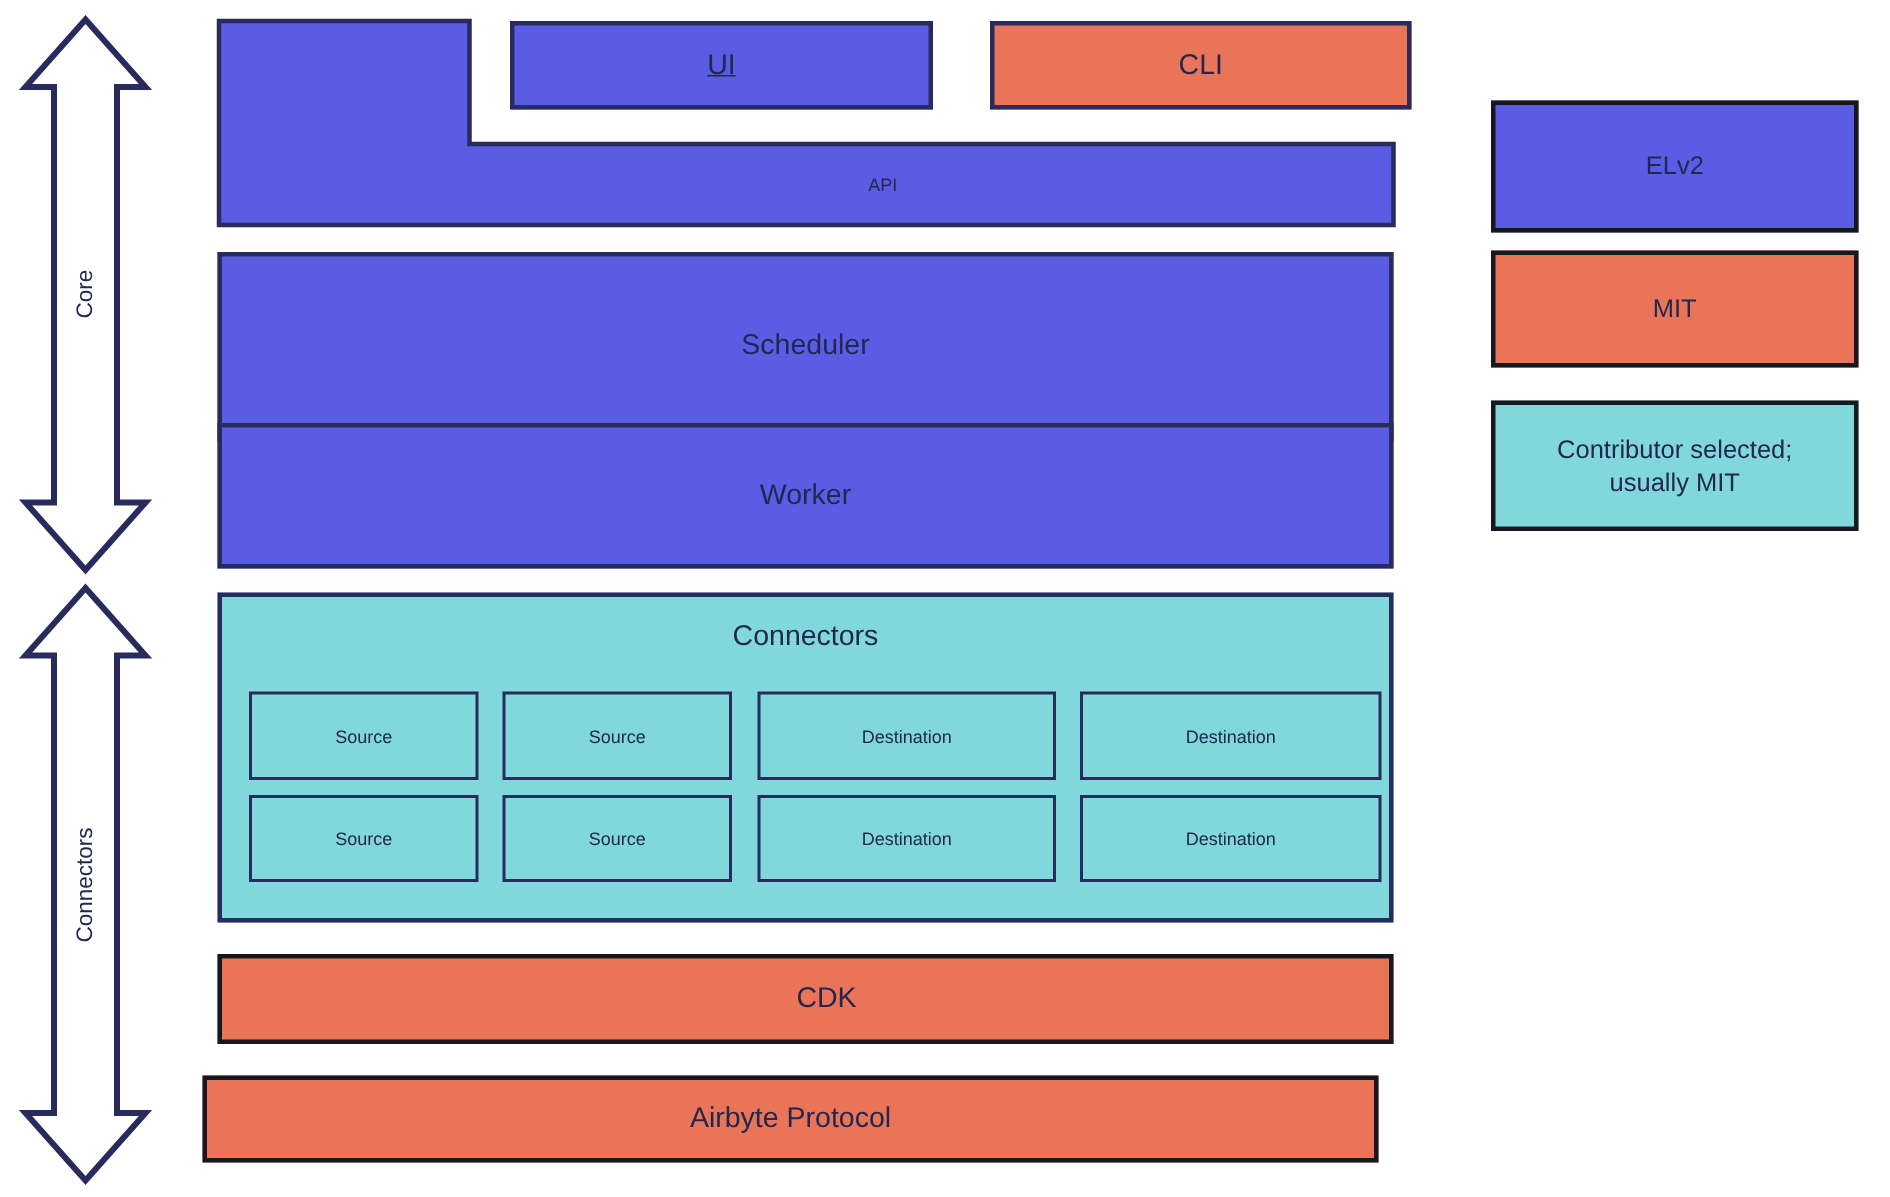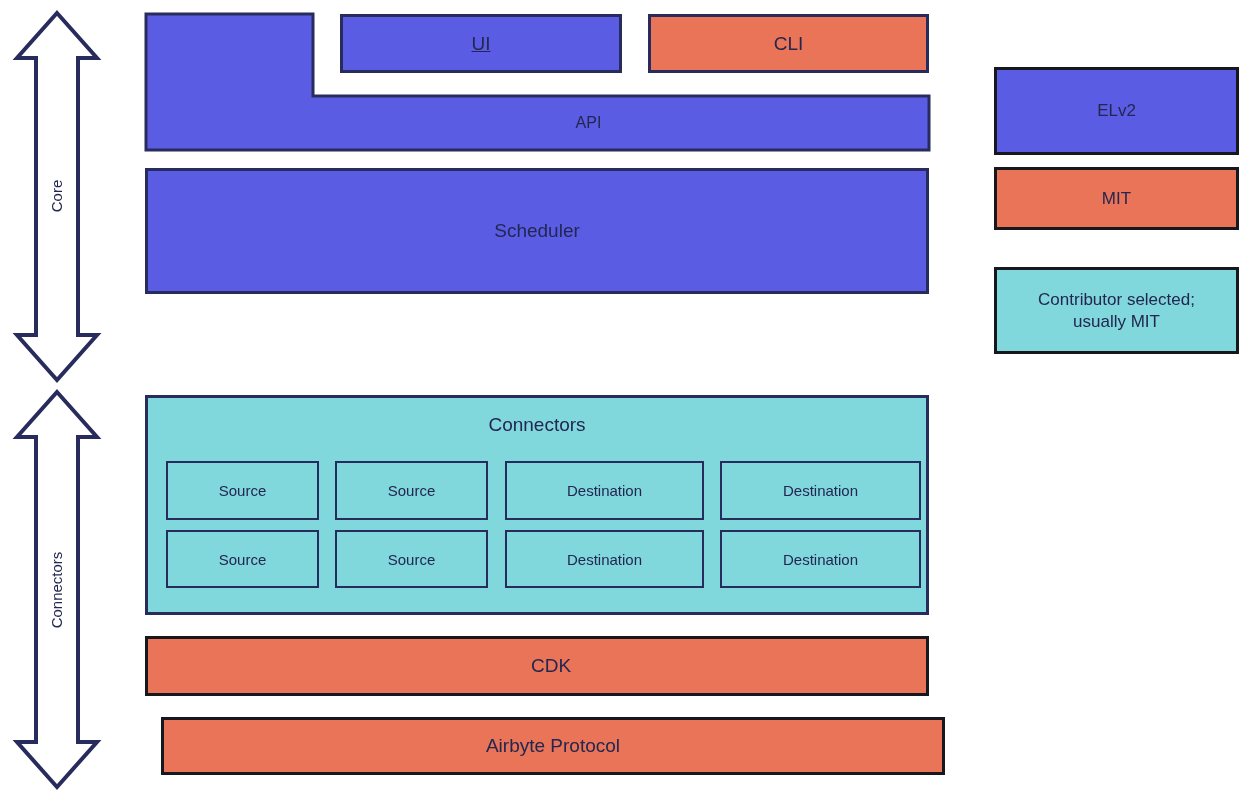--- a/index.html
+++ b/index.html
@@ -34,60 +34,60 @@
   .box {
     position: absolute;
     box-sizing: border-box;
     display: flex;
     align-items: center;
     justify-content: center;
     font-size: 19px;
     text-align: center;
   }
   .purple { background: var(--purple, #5A5CE4); border: 3px solid var(--navy-border, #282C5C); }
-  .orange { background: var(--orange, #E97458); border: 3px solid var(--navy-border, #282C5C); }
+  .orange { background: var(--orange, #E97458); border: 3px solid var(--navy-border, #282C5C); margin-left: 12px; }
   .orange-dark { background: var(--orange, #E97458); border: 3px solid var(--black-border, #17181D); }
   .teal   { background: var(--teal, #80D7DC); border: 3px solid var(--navy-border, #282C5C); }
 
   
   #box-ui        { left: 340px; top: 14px;  width: 282px; height: 59px; text-decoration: underline; }
   #box-cli       { left: 648px; top: 14px;  width: 281px; height: 59px; }
   #label-api     { position: absolute; left: 145px; top: 96px; width: 887px; height: 54px;
-                   display: flex; align-items: center; justify-content: center; font-size: 16px; }
+                   display: flex; align-items: center; justify-content: center; font-size: 12px; }
   #box-scheduler { left: 145px; top: 168px; width: 784px; height: 126px; }
   #box-worker    { left: 145px; top: 282px; width: 784px; height: 97px; }
 
   #box-connectors { left: 145px; top: 395px; width: 784px; height: 220px; display: block; }
   .connectors-title {
     position: absolute; left: 0; right: 0; top: 16px;
     text-align: center; font-size: 19px;
   }
   .cell {
     position: absolute;
     box-sizing: border-box;
     background: var(--teal, #80D7DC);
     border: 2px solid var(--navy-border, #282C5C);
     display: flex; align-items: center; justify-content: center;
-    font-size: 15px;
+    font-size: 12px;
   }
   .row-1 { top: 63px;  height: 59px; }
   .row-2 { top: 132px; height: 58px; }
   .col-1 { left: 18px;  width: 153px; }
   .col-2 { left: 187px; width: 153px; }
   .col-3 { left: 357px; width: 199px; }
   .col-4 { left: 572px; width: 201px; }
 
   #box-cdk      { left: 145px; top: 636px; width: 784px; height: 60px; padding-left: 28px; }
-  #box-protocol { left: 161px; top: 717px; width: 784px; height: 58px; }
+  #box-protocol { left: 135px; top: 717px; width: 784px; height: 58px; }
 
   
   .legend-box { left: 994px; width: 245px; font-size: 17px; }
   .legend-box .wrap { display: block; max-width: 160px; line-height: 22px; }
   #legend-0 { top: 67px;  height: 88px; }
-  #legend-1 { top: 167px; height: 63px; }
+  #legend-1 { top: 167px; height: 78px; }
   #legend-2 { top: 267px; height: 87px; }
 
   
   .arrow-label {
     position: absolute;
     width: 150px; height: 20px; line-height: 20px;
     text-align: center;
     font-size: 15px;
     transform: rotate(-90deg);
   }
@@ -106,20 +106,21 @@
   </svg>
 
   <div class="arrow-label" id="core-label">Core</div>
   <div class="arrow-label" id="connectors-label">Connectors</div>
 
   <div class="box purple" id="box-ui">UI</div>
   <div class="box orange" id="box-cli">CLI</div>
   <div id="label-api">API</div>
 
   <div class="box purple" id="box-scheduler">Scheduler</div>
+  <div class="box purple" id="box-worker">Worker</div>
 
   <div class="box teal" id="box-connectors">
     <div class="connectors-title">Connectors</div>
 
     <div class="cell row-1 col-1">Source</div>
     <div class="cell row-1 col-2">Source</div>
     <div class="cell row-1 col-3">Destination</div>
     <div class="cell row-1 col-4">Destination</div>
 
     <div class="cell row-2 col-1">Source</div>

